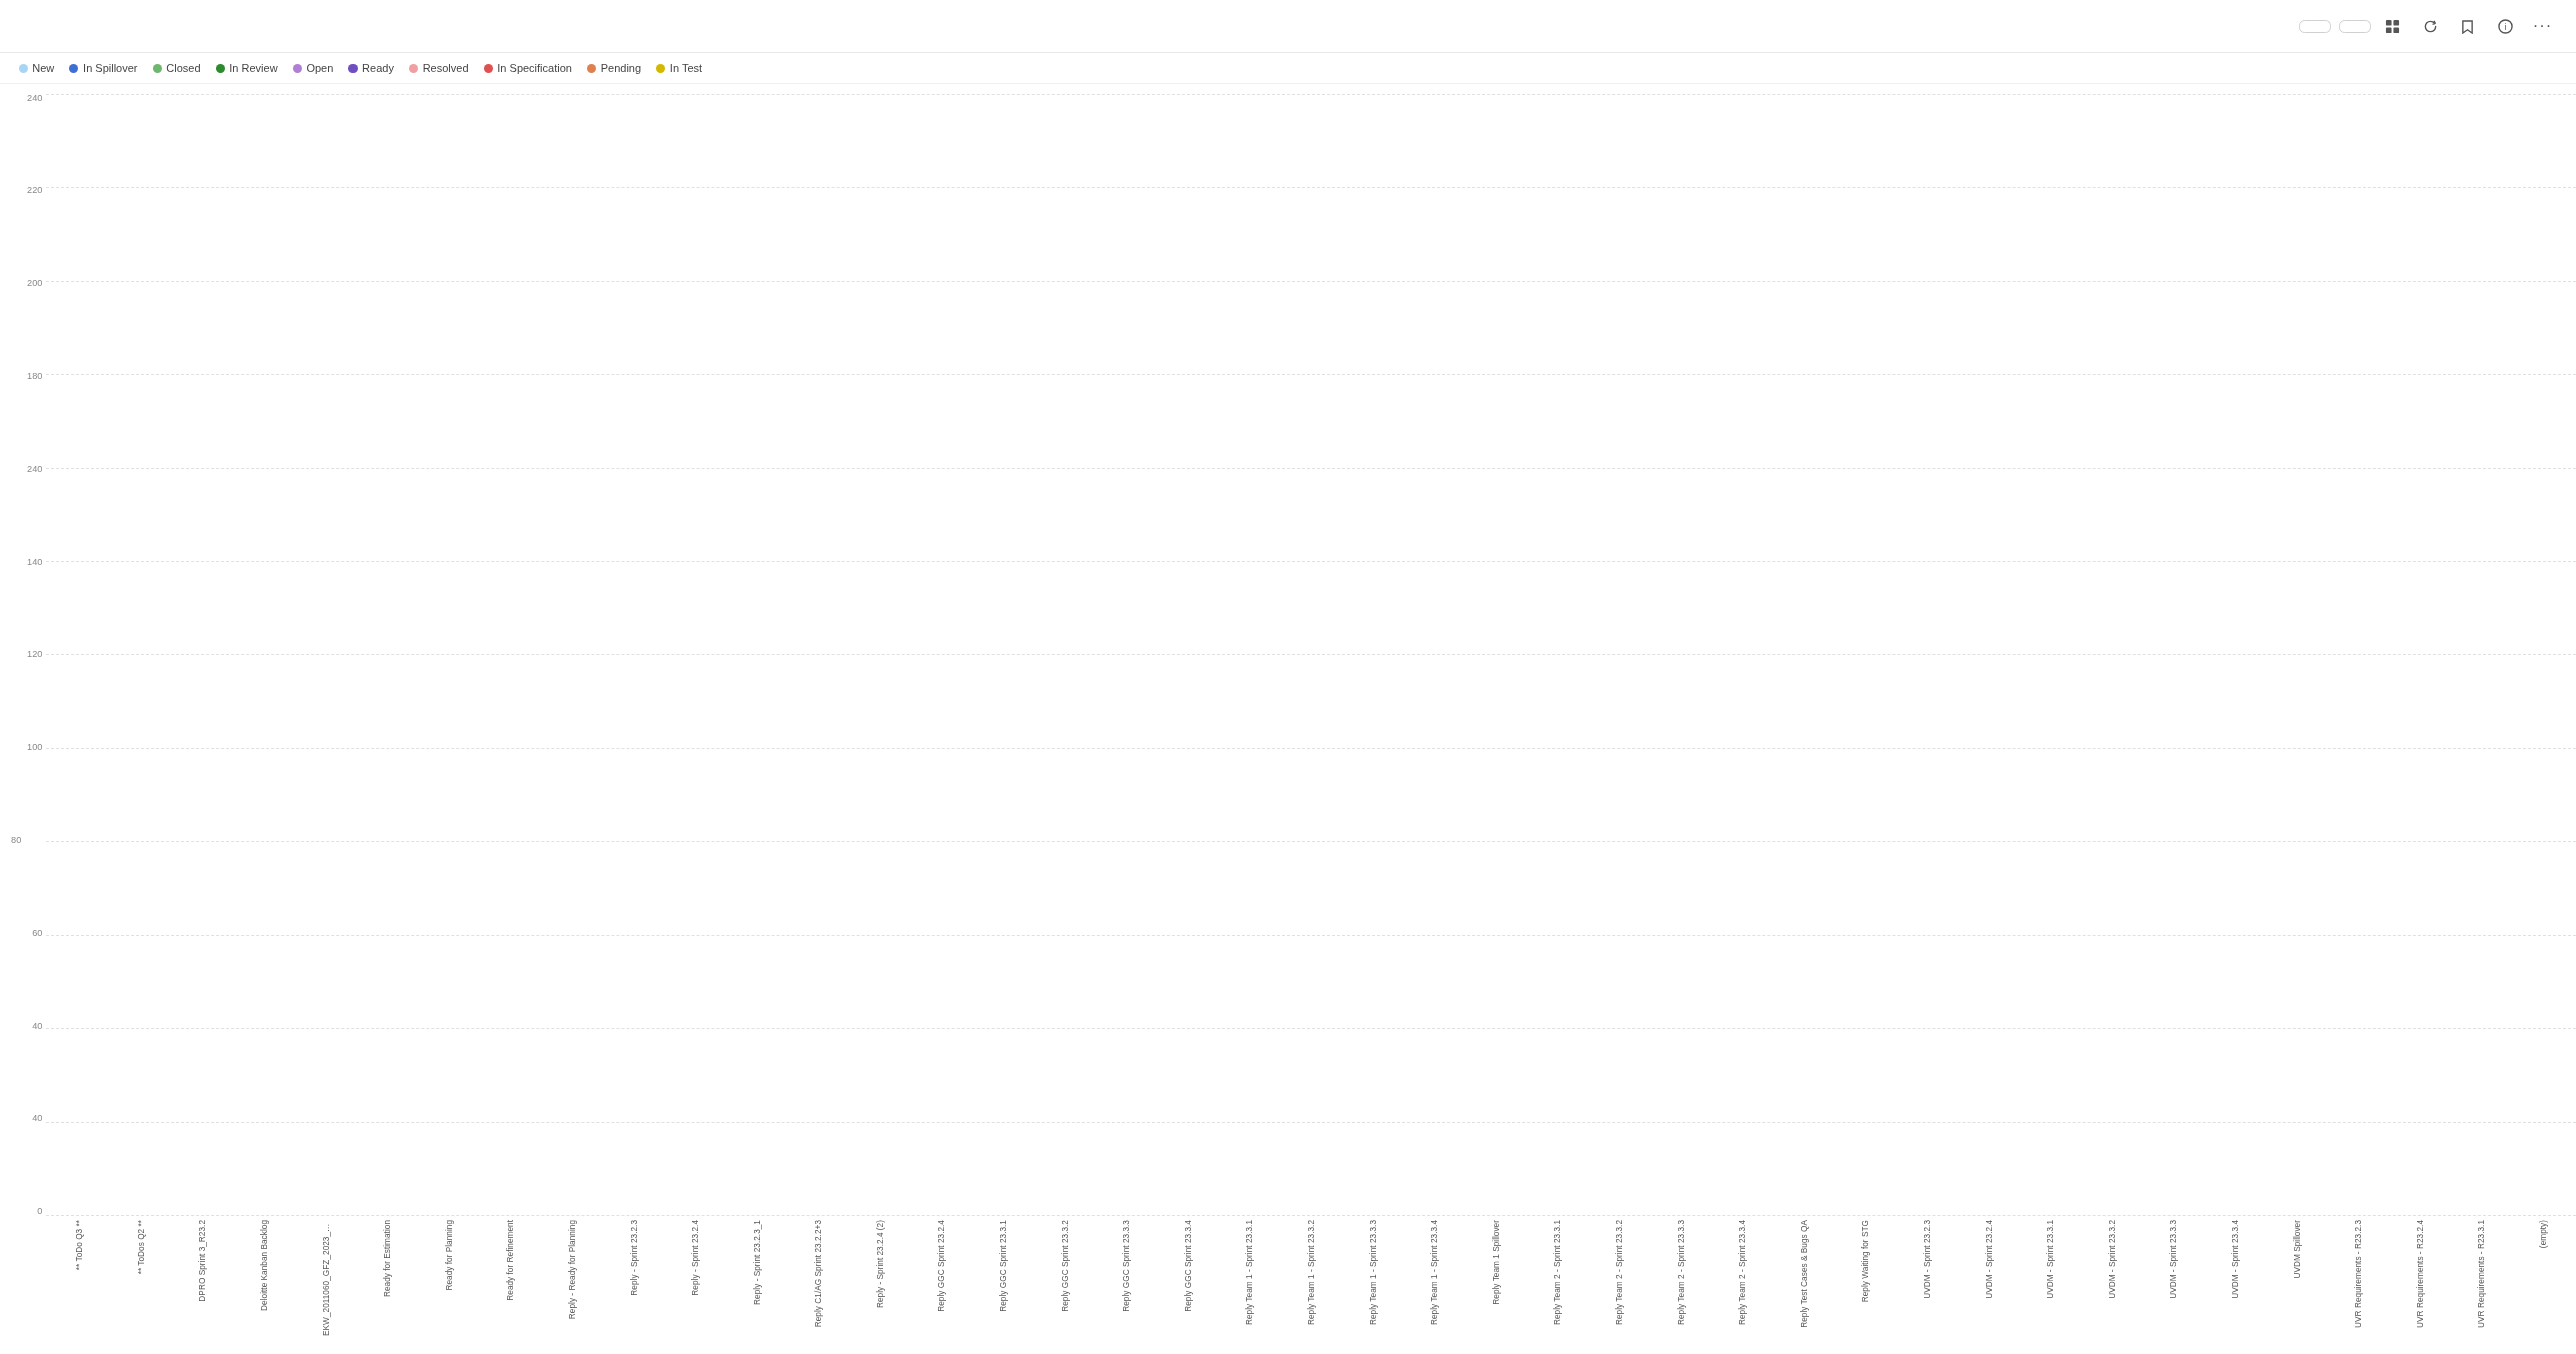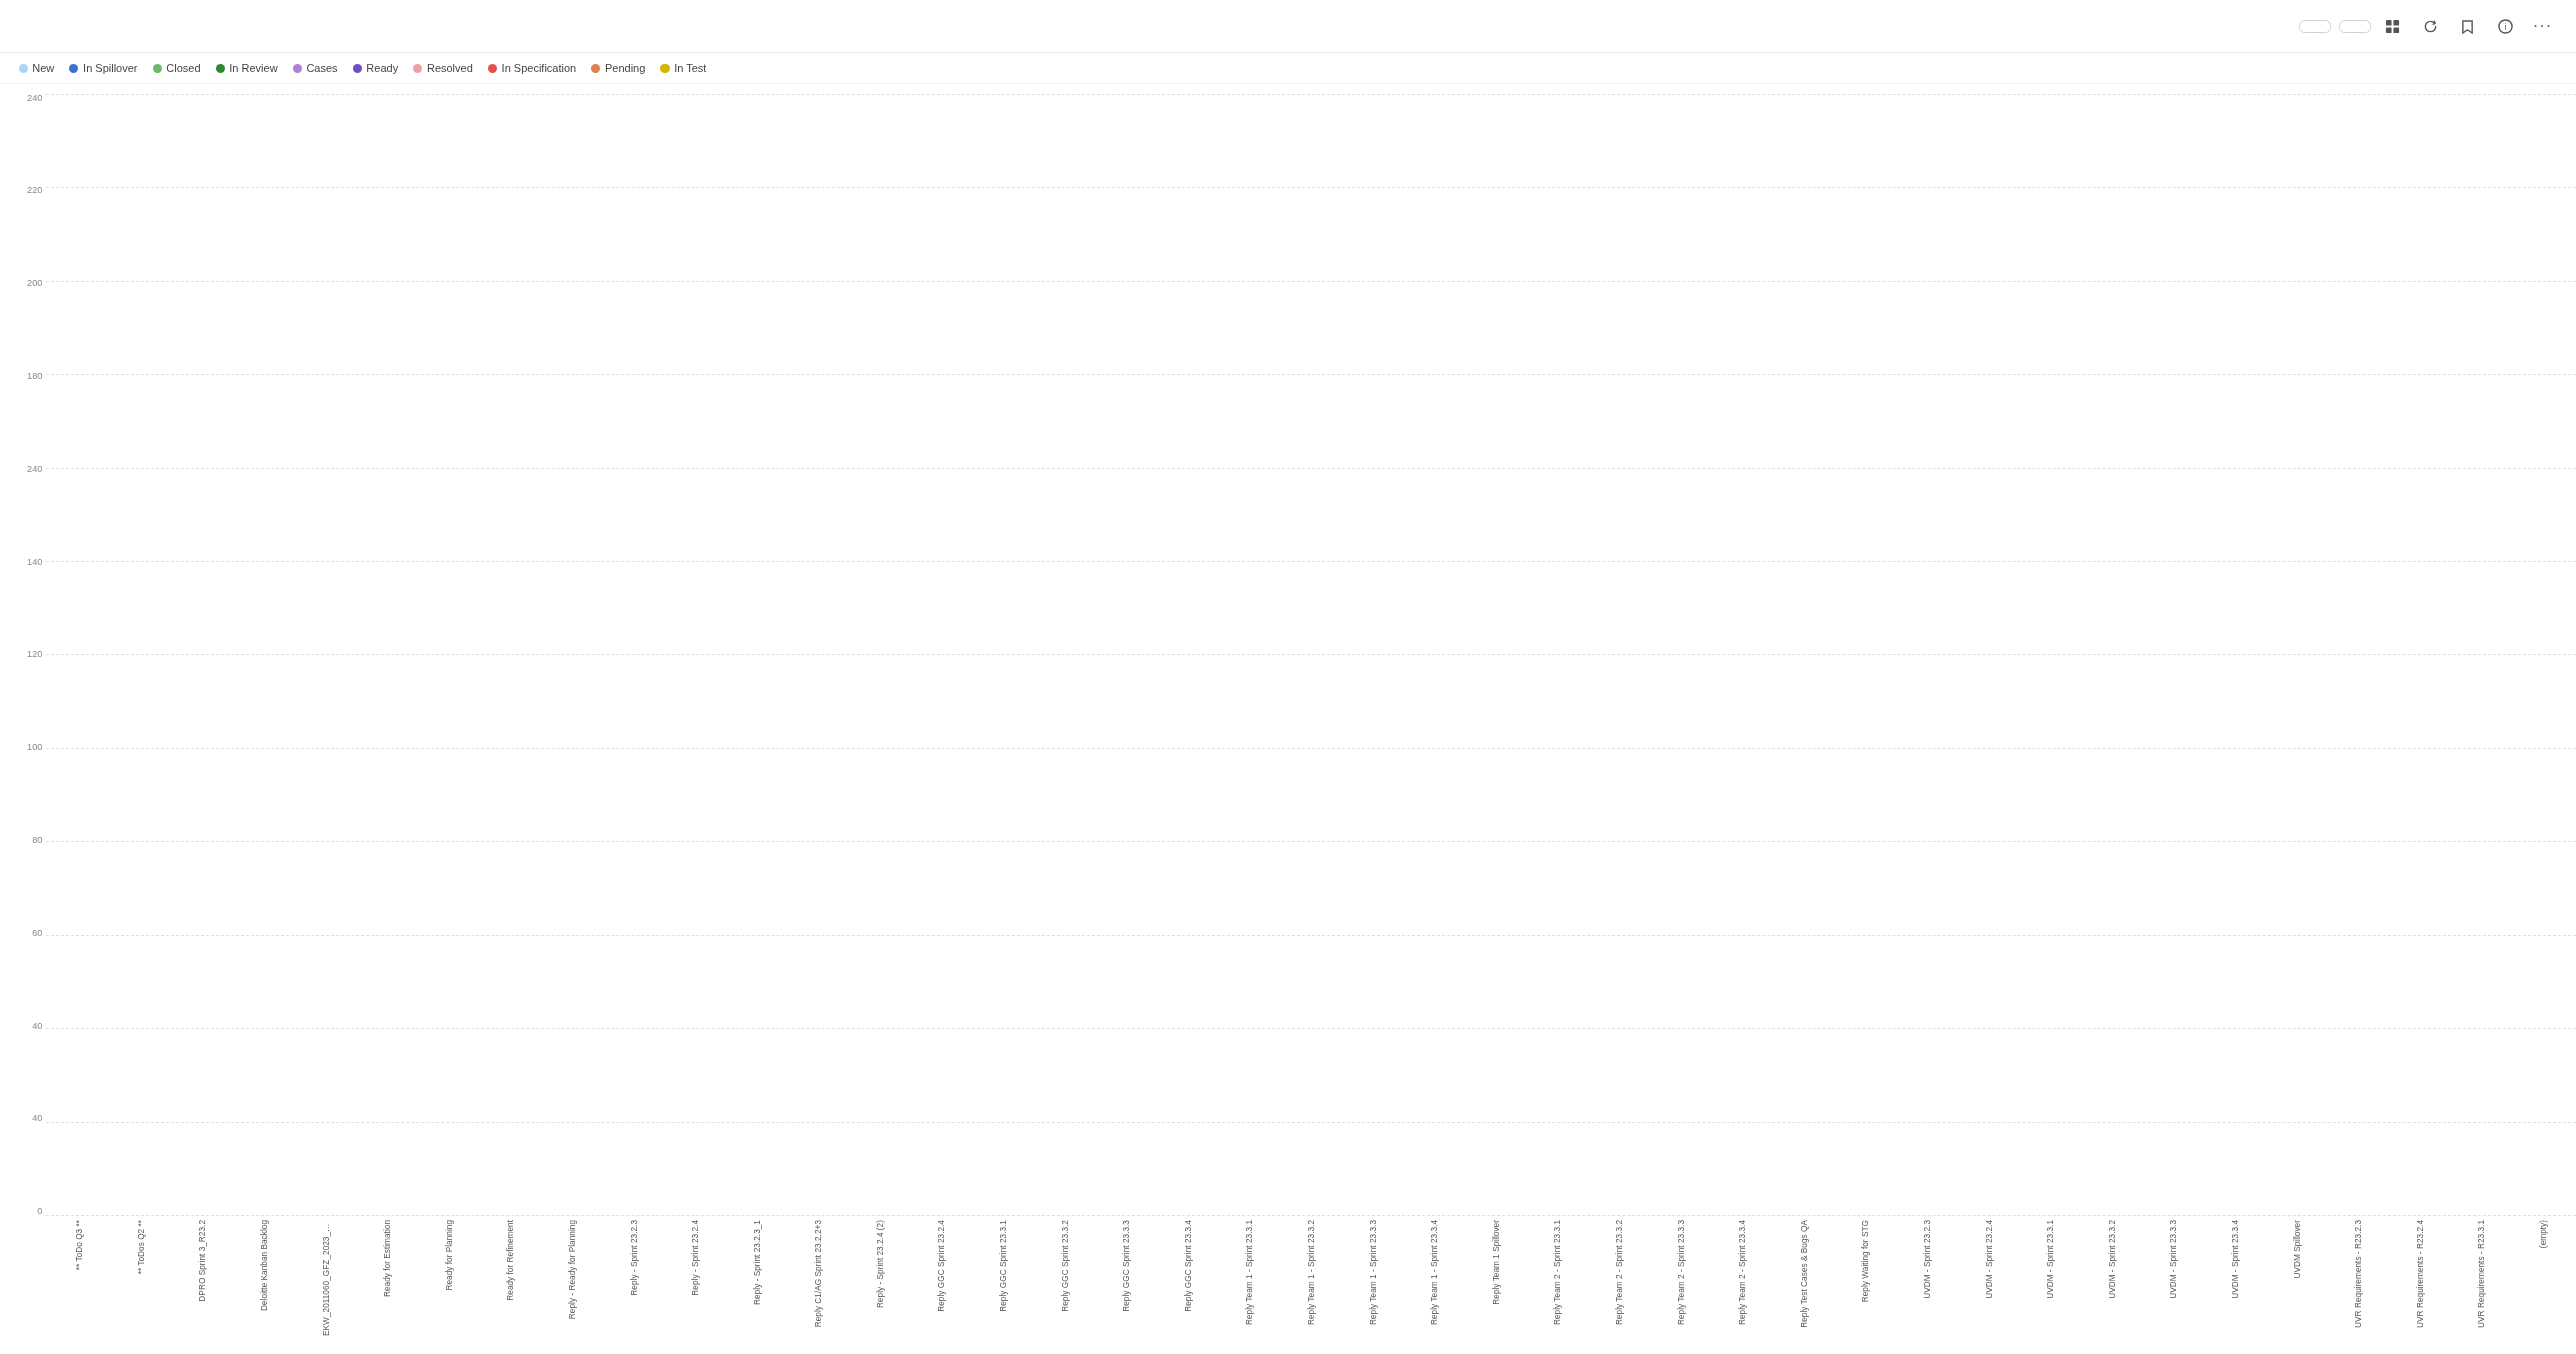--- a/index.html
+++ b/index.html
@@ -153,21 +153,21 @@
     <div class="legend-item">
     <div class="legend-dot" style="background:#6db86d"></div>
     <span>Closed</span>
   </div>
     <div class="legend-item">
     <div class="legend-dot" style="background:#2d8a2d"></div>
     <span>In Review</span>
   </div>
     <div class="legend-item">
     <div class="legend-dot" style="background:#b07fd4"></div>
-    <span>Cases</span>
+    <span>Open</span>
   </div>
     <div class="legend-item">
     <div class="legend-dot" style="background:#7050c0"></div>
     <span>Ready</span>
   </div>
     <div class="legend-item">
     <div class="legend-dot" style="background:#f0a0a0"></div>
     <span>Resolved</span>
   </div>
     <div class="legend-item">
@@ -188,21 +188,21 @@
   <div class="y-axis-label"></div>
   <div class="chart-inner">
     <div class="plot-area">
       <div class="grid-and-bars" id="chart-render" style="display: flex; flex: 1 1 0%; height: 100%; min-width: 2402px; position: relative;">
       <div style="position: relative; flex: 1 1 0%; display: flex; flex-direction: column; min-width: 2402px;">
             <div style="position: absolute; left: 0px; top: 0px; bottom: 120px; width: 35px; display: flex; flex-direction: column-reverse; justify-content: space-between; padding-bottom: 0px;">
               <div style="font-size: 9.2px; color: rgb(136, 136, 136); text-align: right; padding-right: 3.7px; line-height: 1;">0</div>
               <div style="font-size: 9.2px; color: rgb(136, 136, 136); text-align: right; padding-right: 3.7px; line-height: 1;">40</div>
               <div style="font-size: 9.2px; color: rgb(136, 136, 136); text-align: right; padding-right: 3.7px; line-height: 1;">40</div>
               <div style="font-size: 9.2px; color: rgb(136, 136, 136); text-align: right; padding-right: 3.7px; line-height: 1;">60</div>
-              <div style="font-size: 9.2px; color: rgb(136, 136, 136); text-align: right; padding-right: 3.7px; line-height: 1;">80</div>
+              <div style="font-size: 9.2px; color: rgb(136, 136, 136); padding-right: 3.7px; line-height: 1;">80</div>
               <div style="font-size: 9.2px; color: rgb(136, 136, 136); text-align: right; padding-right: 3.7px; line-height: 1;">100</div>
               <div style="font-size: 9.2px; color: rgb(136, 136, 136); text-align: right; padding-right: 3.7px; line-height: 1;">120</div>
               <div style="font-size: 9.2px; color: rgb(136, 136, 136); text-align: right; padding-right: 3.7px; line-height: 1;">140</div>
               <div style="font-size: 9.2px; color: rgb(136, 136, 136); text-align: right; padding-right: 3.7px; line-height: 1;">240</div>
               <div style="font-size: 9.2px; color: rgb(136, 136, 136); text-align: right; padding-right: 3.7px; line-height: 1;">180</div>
               <div style="font-size: 9.2px; color: rgb(136, 136, 136); text-align: right; padding-right: 3.7px; line-height: 1;">200</div>
               <div style="font-size: 9.2px; color: rgb(136, 136, 136); text-align: right; padding-right: 3.7px; line-height: 1;">220</div>
               <div style="font-size: 9.2px; color: rgb(136, 136, 136); text-align: right; padding-right: 3.7px; line-height: 1;">240</div>
             </div>
             <div style="position: absolute; inset: 0px 0px 120px 35px;">

